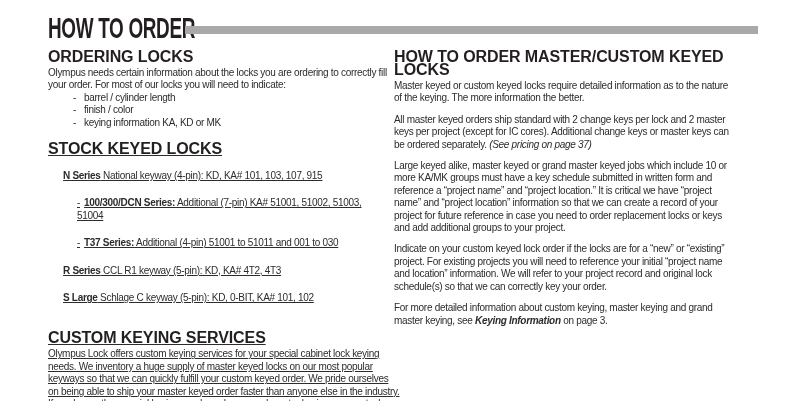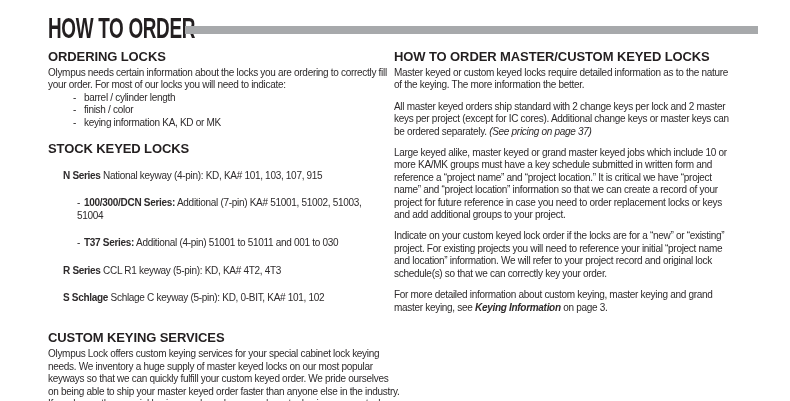--- a/index.html
+++ b/index.html
@@ -34,27 +34,27 @@
   .col{
     position:absolute;top:50px;
     font-size:10px;line-height:12.4px;
     letter-spacing:-0.3px;
     color:var(--body_text);
   }
   .col-left{left:48px;width:352px;}
   .col-right{left:394px;width:341px;}
   .sec-heading{
     margin:0 0 4px 0;
-    font-size:13px;line-height:13px;
+    font-size:16px;line-height:13px;
     font-weight:bold;
     letter-spacing:-0.1px;
     color:var(--heading);
   }
   .sec{margin:0;}
-  .sec + .sec{margin-top:13px;}
+  .sec + .sec{margin-top:13px;text-decoration:underline;}
   .sec.custom{margin-top:27px;}
   .para{margin:0;}
   .col-right .para{margin:0 0 9px 0;}
   .bullet-list{margin:0 0 0 25px;}
   .bullet{display:flex;}
   .bullet .dash{flex:0 0 auto;margin-right:8px;}
   .stock-line{margin:15px;}
   .stock-line.indent{padding-left:14px;}
   .stock-line .dash{margin-right:4px;}
   b{font-weight:bold;}
@@ -88,21 +88,21 @@
         </div>
       </div>
     </div>
 
     <div class="sec">
       <h2 class="sec-heading">STOCK KEYED LOCKS</h2>
       <p class="stock-line"><b>N Series</b><span> National keyway (4-pin): KD, KA# 101, 103, 107, 915</span></p>
       <p class="stock-line indent"><span class="dash">-</span><b>100/300/DCN Series:</b><span> Additional (7-pin) KA# 51001, 51002, 51003, 51004</span></p>
       <p class="stock-line indent"><span class="dash">-</span><b>T37 Series:</b><span> Additional (4-pin) 51001 to 51011 and 001 to 030</span></p>
       <p class="stock-line"><b>R Series</b><span> CCL R1 keyway (5-pin): KD, KA# 4T2, 4T3</span></p>
-      <p class="stock-line"><b>S Schlage</b><span> Schlage C keyway (5-pin): KD, 0-BIT, KA# 101, 102</span></p>
+      <p class="stock-line"><b>S Large</b><span> Schlage C keyway (5-pin): KD, 0-BIT, KA# 101, 102</span></p>
     </div>
 
     <div class="sec custom">
       <h2 class="sec-heading">CUSTOM KEYING SERVICES</h2>
       <p class="para">Olympus Lock offers custom keying services for your special cabinet lock keying needs. We inventory a huge supply of master keyed locks on our most popular keyways so that we can quickly fulfill your custom keyed order. We pride ourselves on being able to ship your master keyed order faster than anyone else in the industry. If you have other special keying needs such as grand master keying or non-stock master keyed systems we will be glad to accommodate you.</p>
     </div>
 
   </div>
 
   <div class="col col-right">

